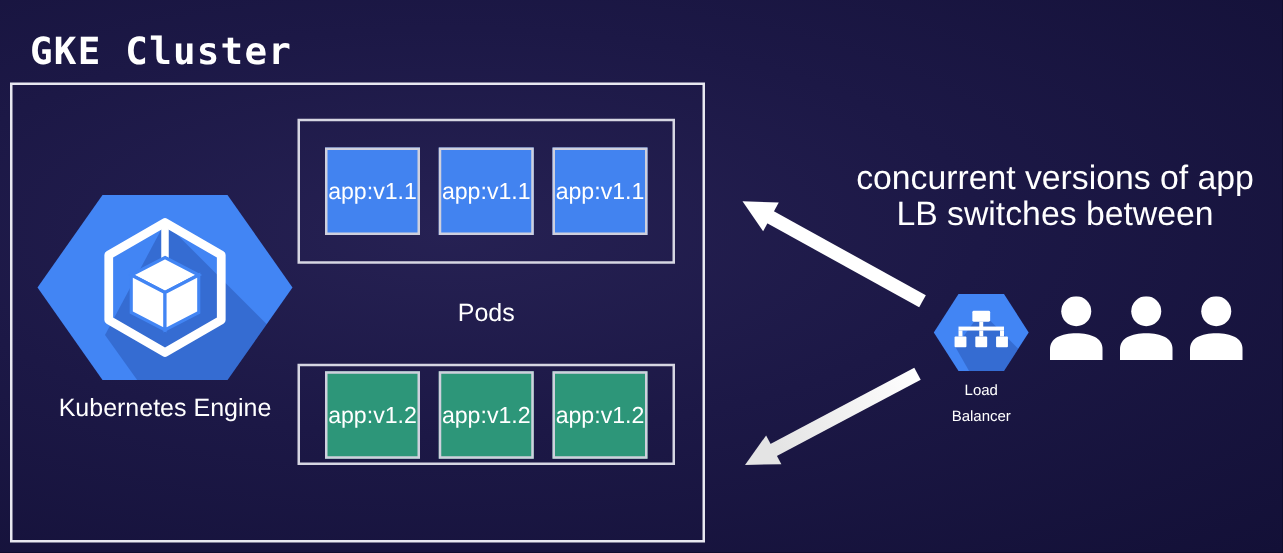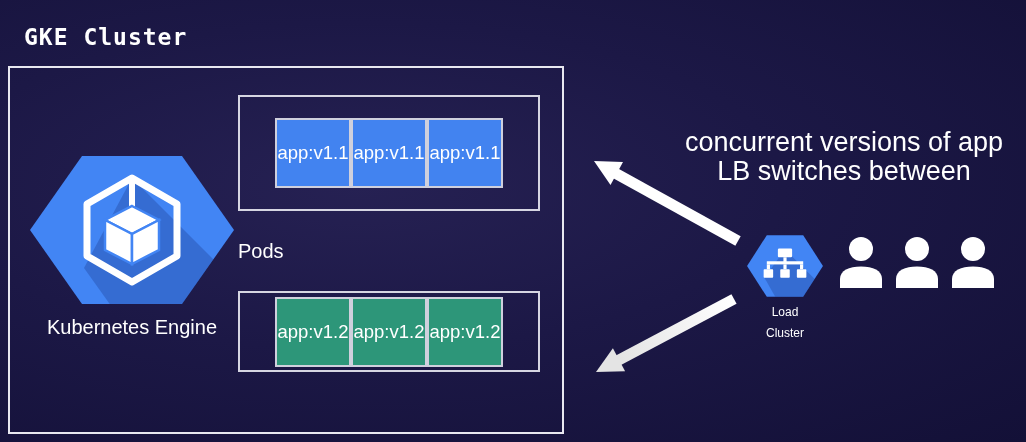--- a/index.html
+++ b/index.html
@@ -7,45 +7,45 @@
     position:relative;
     width:1026px;height:442px;
     background:radial-gradient(ellipse at 35% 42%, #262153 0%, #1c1846 45%, #131037 100%);
     overflow:hidden;
     font-family:"Liberation Sans",sans-serif;
     color:#ffffff;
   }
   .gke-title{
     position:absolute;left:24px;top:24px;
     font-family:"DejaVu Sans Mono",monospace;
-    font-weight:bold;font-size:23px;letter-spacing:1px;
+    font-weight:bold;font-size:30px;letter-spacing:1px;
     color:#ffffff;white-space:nowrap;
   }
   .cluster-box{
     position:absolute;left:8px;top:66px;width:556px;height:368px;
     border:2px solid #e8e8f0;box-sizing:border-box;
   }
   .pods-box{
     position:absolute;width:302px;box-sizing:border-box;
     border:2px solid #d6d6e2;
-    display:flex;justify-content:center;align-items:center;
+    display:flex;justify-content:center;align-items:center;gap:15px;
   }
   .pods-box.top{left:238px;top:95px;height:116px;}
   .pods-box.bottom{left:238px;top:291px;height:81px;}
   .pod{
     width:76px;height:70px;box-sizing:border-box;
     border:2px solid #cfd0dd;
     display:flex;align-items:center;justify-content:center;
     font-size:18.5px;color:#ffffff;white-space:nowrap;
   }
   .pod.v11{background:#4283f0;}
   .pod.v12{background:#2d9679;}
   .pods-label{
     position:absolute;left:238px;top:240px;width:302px;
-    font-size:20px;
+    text-align:center;font-size:20px;
   }
   .k8s-icon{position:absolute;left:28px;top:150px;width:208px;height:160px;}
   .k8s-label{
     position:absolute;left:18px;top:316px;width:228px;
     text-align:center;font-size:20px;
   }
   .annotation{
     position:absolute;left:668px;top:128px;width:352px;
     text-align:center;font-size:27px;line-height:29px;
   }
@@ -122,21 +122,21 @@
       <rect x="27" y="41" width="4" height="6"></rect>
       <rect x="48" y="41" width="4" height="6"></rect>
       <rect x="69" y="41" width="4" height="6"></rect>
       <rect x="23" y="47" width="12" height="11" rx="1"></rect>
       <rect x="44" y="47" width="12" height="11" rx="1"></rect>
       <rect x="65" y="47" width="12" height="11" rx="1"></rect>
     </g>
   </svg>
   <div class="lb-label">
     <div>Load</div>
-    <div>Cluster</div>
+    <div>Balancer</div>
   </div>
 
   <div class="users">
     <svg class="user-icon" viewBox="0 0 46 52">
       <circle cx="23" cy="12" r="12" fill="#ffffff"></circle>
       <path d="M2,51 L44,51 L44,42 C44,33.5 35,29.5 23,29.5 C11,29.5 2,33.5 2,42 Z" fill="#ffffff"></path>
     </svg>
     <svg class="user-icon" viewBox="0 0 46 52">
       <circle cx="23" cy="12" r="12" fill="#ffffff"></circle>
       <path d="M2,51 L44,51 L44,42 C44,33.5 35,29.5 23,29.5 C11,29.5 2,33.5 2,42 Z" fill="#ffffff"></path>

